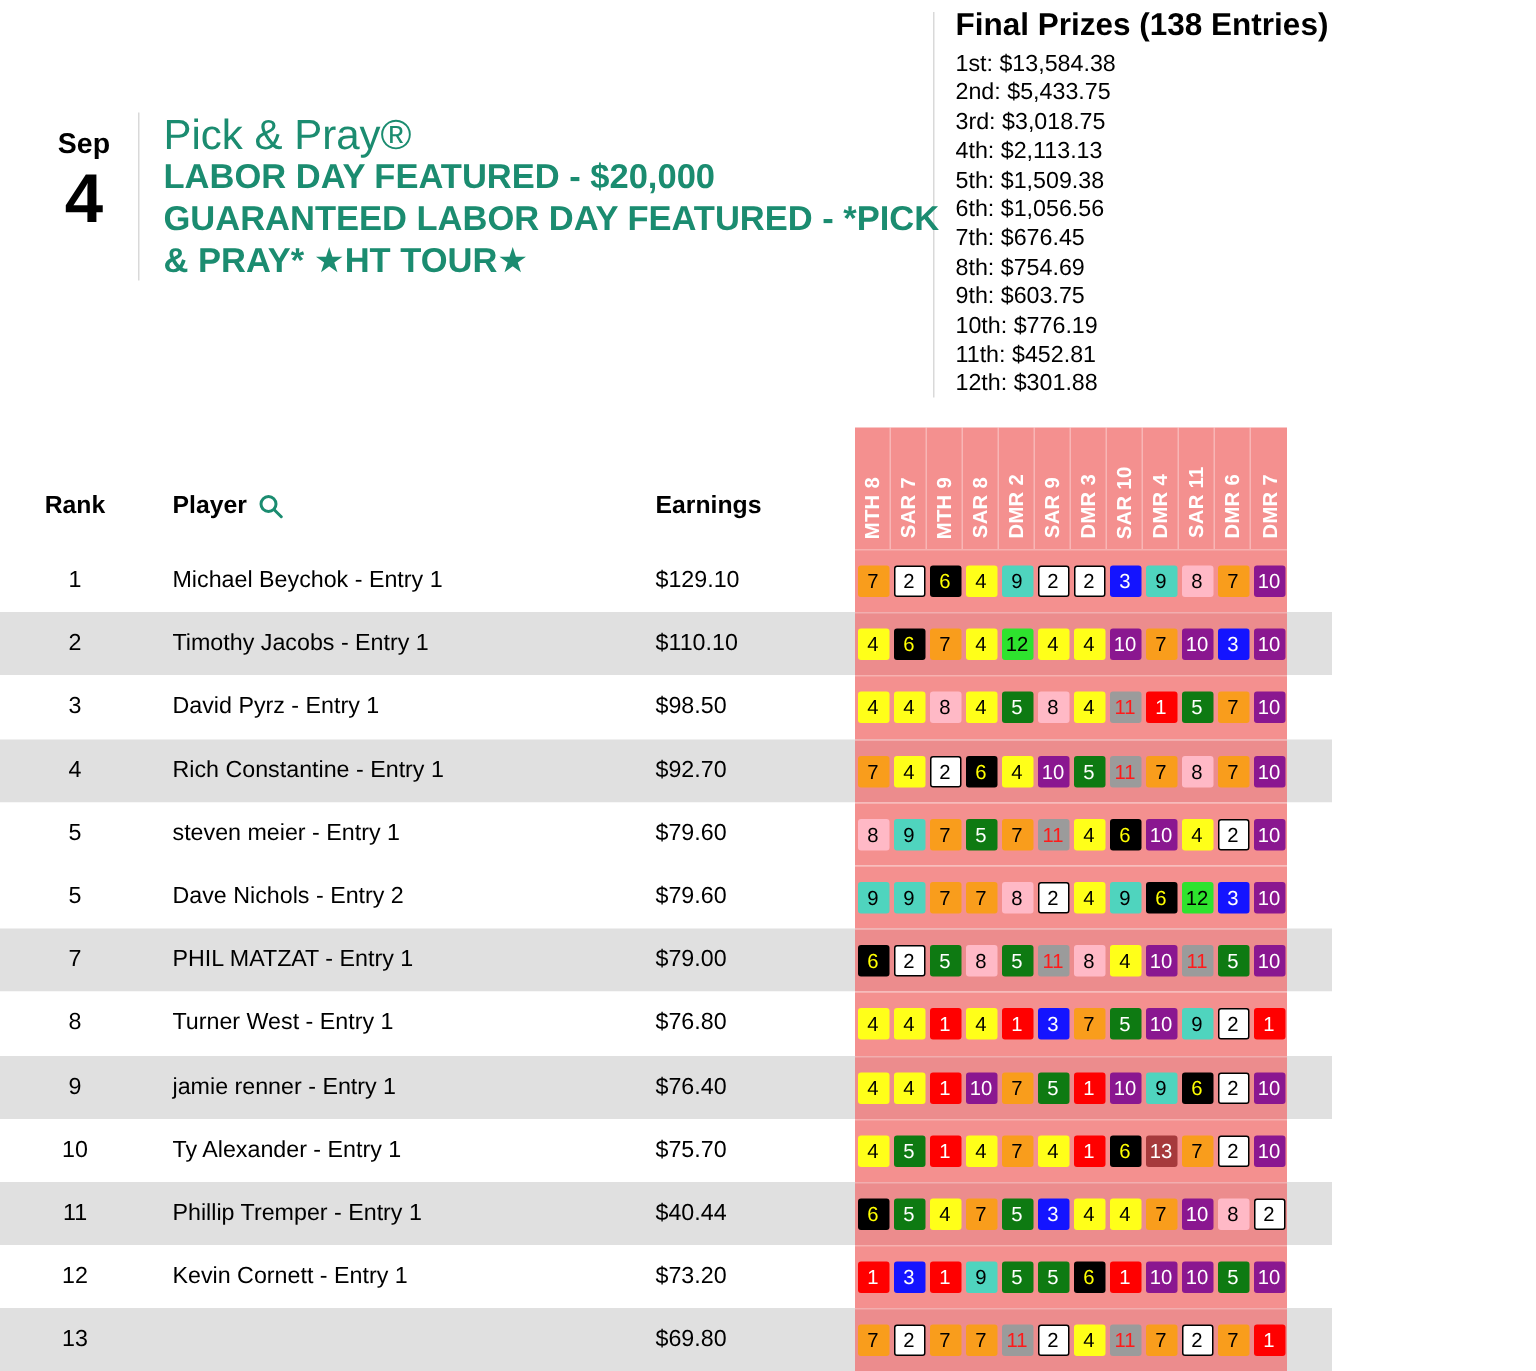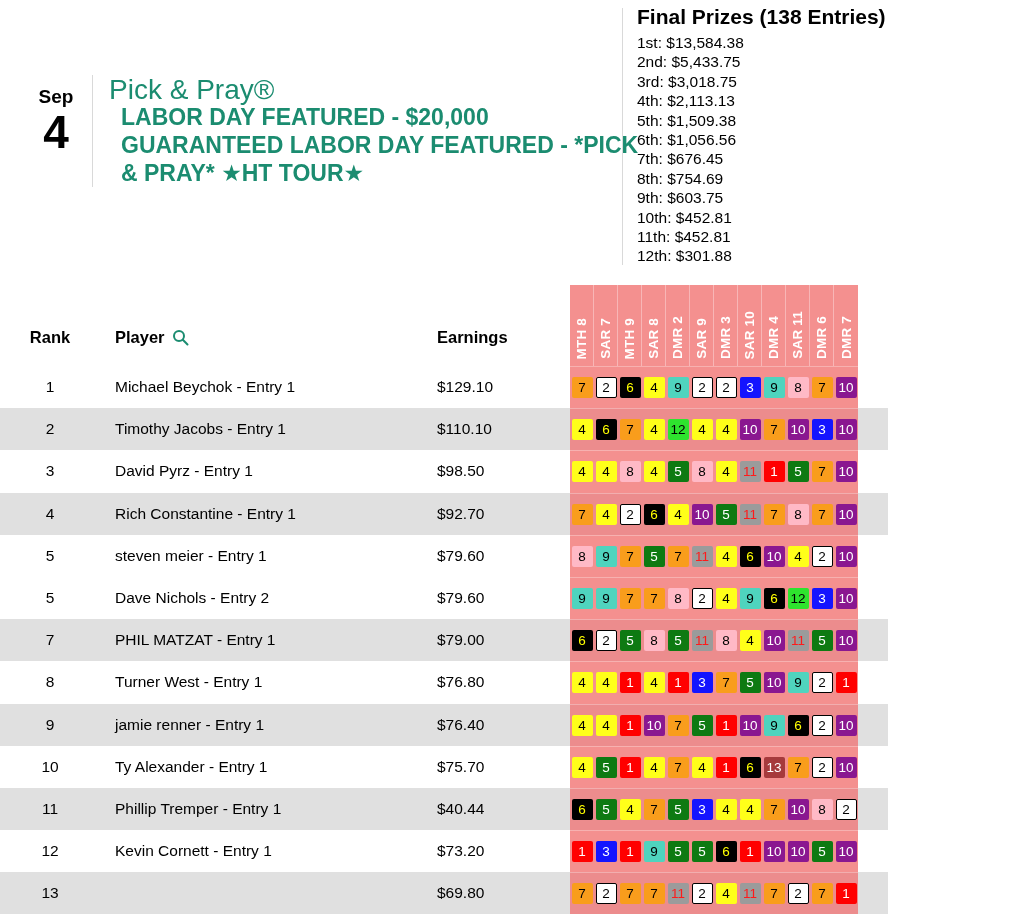--- a/index.html
+++ b/index.html
@@ -14,21 +14,21 @@
   .prizes-divider { position:absolute; left:622px; top:8px; width:1px; height:257px; background:#d9d9d9; }
 
   
   .event { position:absolute; left:30px; top:75px; display:flex; align-items:stretch; }
   .event-date { width:52px; text-align:center; padding-top:11px; }
   .event-month { font-size:19px; font-weight:bold; color:#000; line-height:22px; }
   .event-day { font-size:46px; font-weight:bold; color:#000; line-height:48px; }
   .event-vr { width:1px; background:#d9d9d9; margin:0 16px 0 10px; }
   .event-titles { width:530px; padding-top:2px; }
   .event-subtitle { font-size:28px; color:var(--accent); line-height:26px; }
-  .event-title { font-size:23px; font-weight:bold; color:var(--accent); line-height:28px;margin-left:12px; }
+  .event-title { font-size:23px; font-weight:bold; color:var(--accent); line-height:28px; }
 
   
   .board { position:absolute; left:0; top:285px; width:1024px; height:629px; }
   .race-band { position:absolute; left:570px; top:0; width:288px; height:100%; background:var(--band); }
   .race-headers { position:absolute; left:570px; top:0; width:288px; height:81px; display:flex; }
   .race-header { width:24px; height:100%; display:flex; align-items:flex-end; justify-content:center;
                  padding-bottom:7px; border-right:1px solid rgba(255,255,255,0.35); }
   .race-header:last-child { border-right:none; }
   .race-header span { writing-mode:vertical-rl; transform:rotate(180deg); color:#fff;
                       font-size:13.5px; font-weight:600; letter-spacing:0.2px; white-space:nowrap; }
@@ -66,21 +66,21 @@
     <div class="prizes-list" id="prizes-list">
         <div class="prize-line">1st: $13,584.38</div>
         <div class="prize-line">2nd: $5,433.75</div>
         <div class="prize-line">3rd: $3,018.75</div>
         <div class="prize-line">4th: $2,113.13</div>
         <div class="prize-line">5th: $1,509.38</div>
         <div class="prize-line">6th: $1,056.56</div>
         <div class="prize-line">7th: $676.45</div>
         <div class="prize-line">8th: $754.69</div>
         <div class="prize-line">9th: $603.75</div>
-        <div class="prize-line">10th: $452.81</div>
+        <div class="prize-line">10th: $776.19</div>
         <div class="prize-line">11th: $452.81</div>
         <div class="prize-line">12th: $301.88</div>
       </div>
   </div>
 
   <div class="event">
     <div class="event-date">
       <div class="event-month">Sep</div>
       <div class="event-day">4</div>
     </div>

